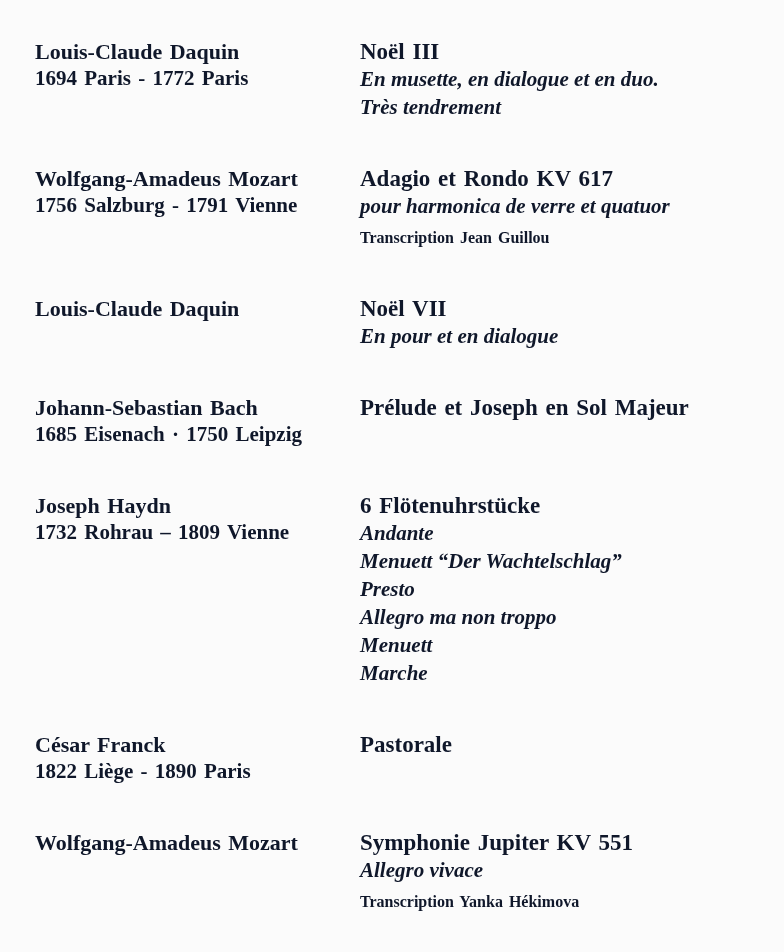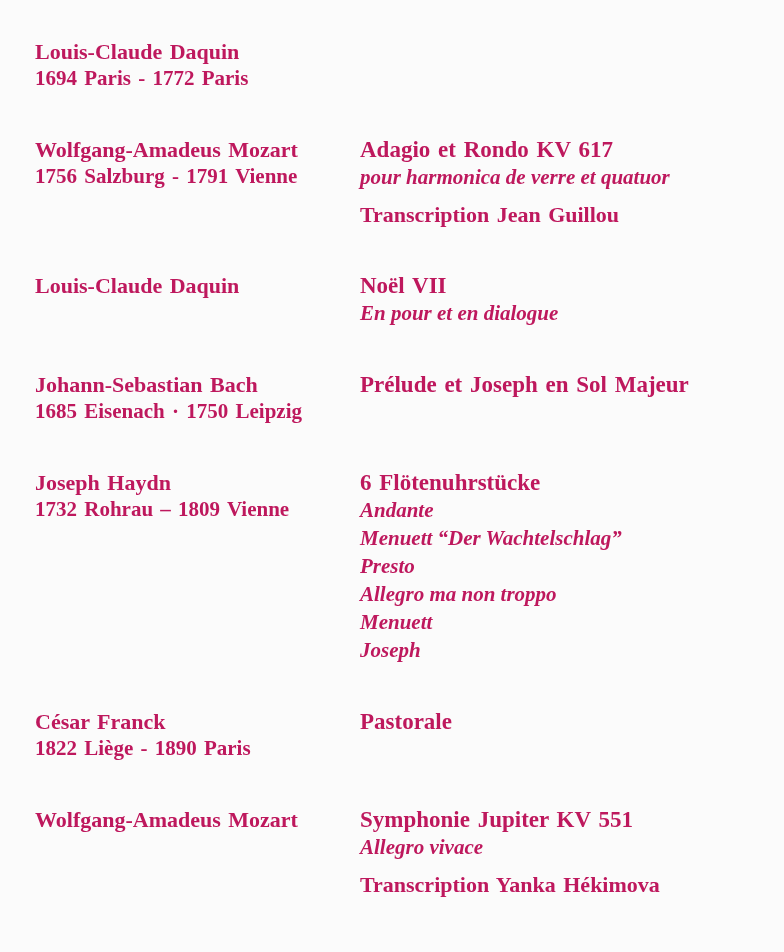--- a/index.html
+++ b/index.html
@@ -7,21 +7,21 @@
     padding: 0;
     background: #fbfbfb;
   }
   .page {
     width: 784px;
     height: 952px;
     box-sizing: border-box;
     padding: 38px 10px 0 35px;
     background: #fbfbfb;
     font-family: "Liberation Serif", "DejaVu Serif", serif;
-    color: #be185d;
+    color: #0f172a;
     overflow: hidden;
   }
   .entry {
     display: flex;
     margin-bottom: 44px;
   }
   .col-left {
     width: 325px;
     flex-shrink: 0;
   }
@@ -47,35 +47,40 @@
     word-spacing: 2px;
   }
   .movement {
     font-weight: bold;
     font-style: italic;
     font-size: 21px;
     line-height: 28px;
   }
   .transcription {
     font-weight: bold;
-    font-size: 22px;
+    font-size: 16px;
     line-height: 27px;
-    margin-top: 10px;
+    margin-top: 4px;
     word-spacing: 2px;
   }
 </style>
 </head>
 <body>
 
 <div class="page">
 
   <div class="entry">
     <div class="col-left">
       <div class="name">Louis-Claude Daquin</div>
       <div class="dates">1694 Paris - 1772 Paris</div>
+    </div>
+    <div class="col-right">
+      <div class="title">Noël III</div>
+      <div class="movement">En musette, en dialogue et en duo.</div>
+      <div class="movement">Très tendrement</div>
     </div>
   </div>
 
   <div class="entry">
     <div class="col-left">
       <div class="name">Wolfgang-Amadeus Mozart</div>
       <div class="dates">1756 Salzburg - 1791 Vienne</div>
     </div>
     <div class="col-right">
       <div class="title">Adagio et Rondo KV 617</div>
@@ -109,21 +114,21 @@
       <div class="name">Joseph Haydn</div>
       <div class="dates">1732 Rohrau – 1809 Vienne</div>
     </div>
     <div class="col-right">
       <div class="title">6 Flötenuhrstücke</div>
       <div class="movement">Andante</div>
       <div class="movement">Menuett “Der Wachtelschlag”</div>
       <div class="movement">Presto</div>
       <div class="movement">Allegro ma non troppo</div>
       <div class="movement">Menuett</div>
-      <div class="movement">Joseph</div>
+      <div class="movement">Marche</div>
     </div>
   </div>
 
   <div class="entry">
     <div class="col-left">
       <div class="name">César Franck</div>
       <div class="dates">1822 Liège - 1890 Paris</div>
     </div>
     <div class="col-right">
       <div class="title">Pastorale</div>

